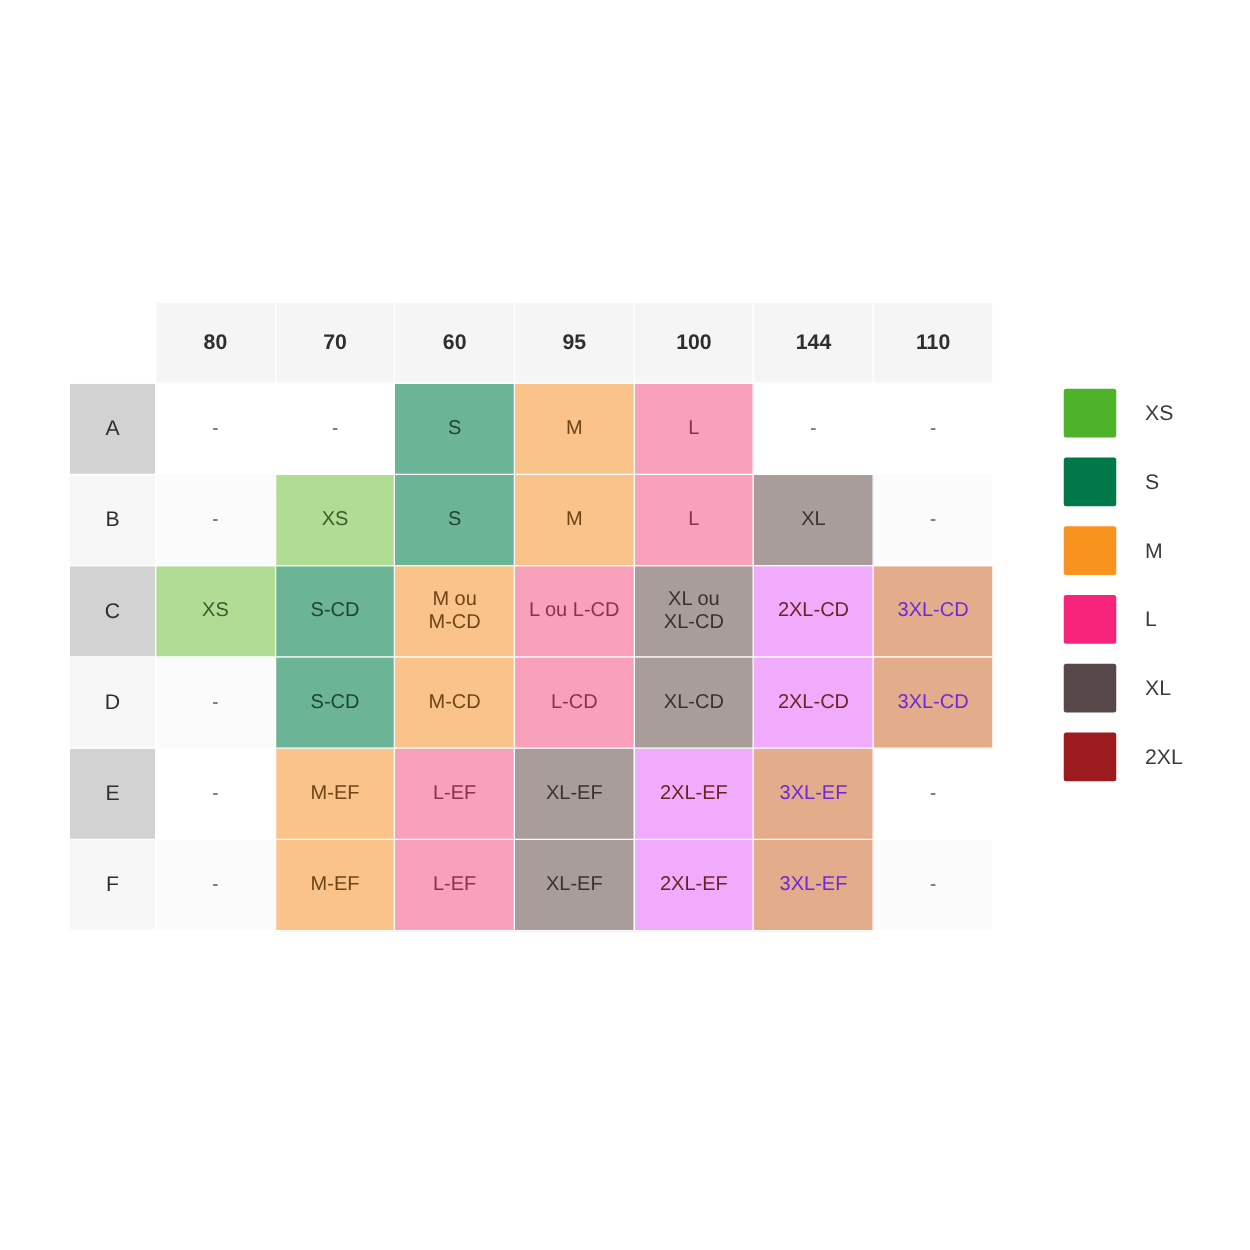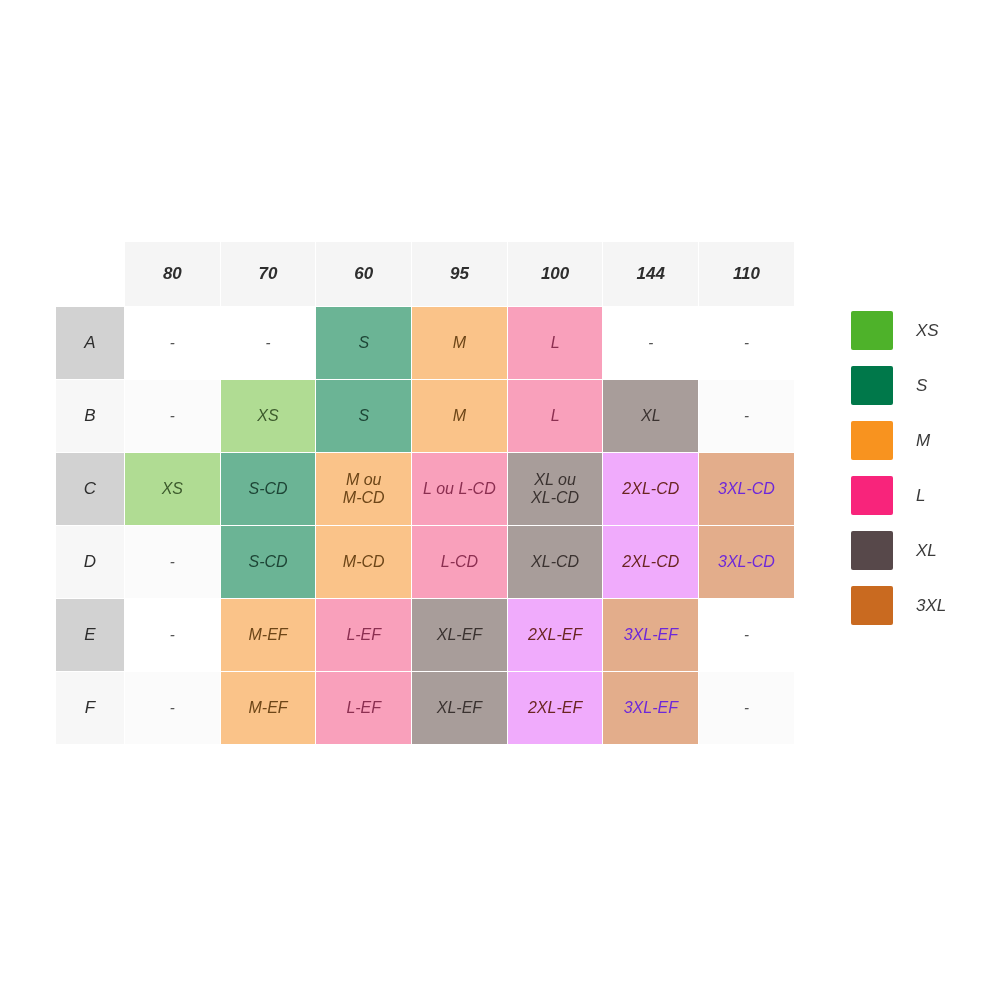--- a/index.html
+++ b/index.html
@@ -11,21 +11,20 @@
     height: 1000px;
     background: #ffffff;
     font-family: "Liberation Sans", sans-serif;
     overflow: hidden;
   }
 
   #root {
     position: relative;
     width: 1000px;
     height: 760px;
-    font-style: italic;
   }
 
   
   #chart-area {
     position: absolute;
     left: 55px;
     top: 241px;
     width: 739px;
   }
 
@@ -317,18 +316,18 @@
       </div>
       <div class="legend-item">
         <span class="legend-swatch" style="background: rgb(248, 36, 123);"></span>
         <span class="legend-label">L</span>
       </div>
       <div class="legend-item">
         <span class="legend-swatch" style="background: rgb(87, 72, 74);"></span>
         <span class="legend-label">XL</span>
       </div>
       <div class="legend-item">
-        <span class="legend-swatch" style="background: rgb(201, 106, 32);"></span>
-        <span class="legend-label">3XL</span>
+        <span class="legend-swatch" style="background: rgb(155, 27, 30);"></span>
+        <span class="legend-label">2XL</span>
       </div>
     </div>
 
 </div>
 
 </body></html>

